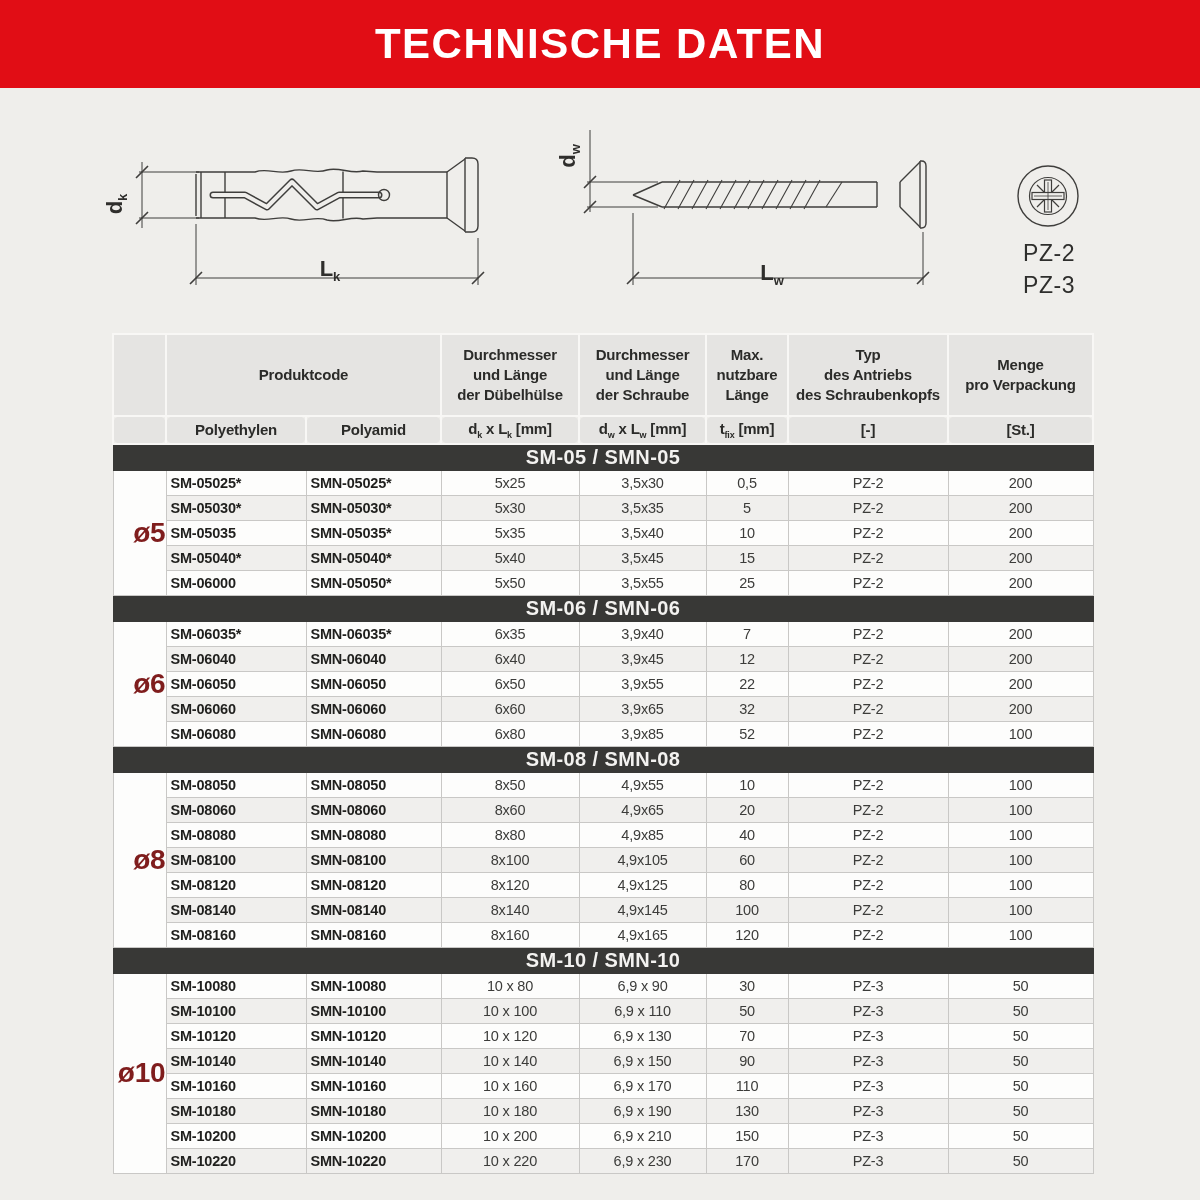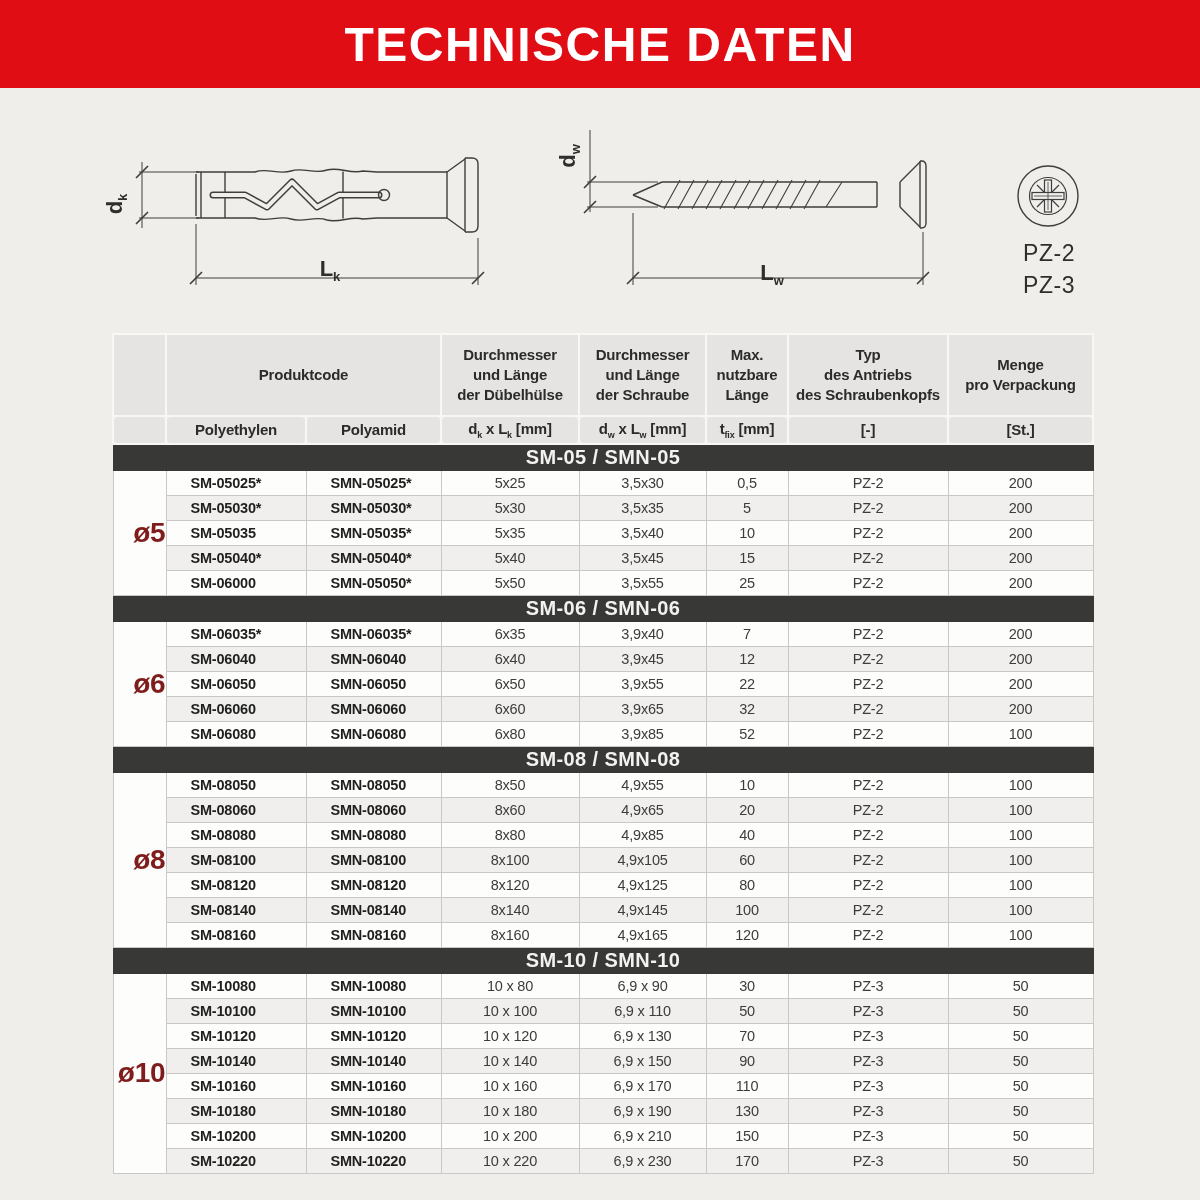--- a/index.html
+++ b/index.html
@@ -8,21 +8,21 @@
     background:#efeeeb;
     font-family:"Liberation Sans", sans-serif;
     color:#2b2b29;
   }
   
   .title-banner {
     position:absolute; left:0; top:0; width:1200px; height:88px;
     background:#e10d15; display:flex; align-items:center; justify-content:center;
   }
   .title-text {
-    color:#ffffff; font-size:48px; font-weight:700; letter-spacing:1.5px;
+    color:#ffffff; font-size:42px; font-weight:700; letter-spacing:1.5px;
   }
   
   .diagram-layer { position:absolute; left:0; top:88px; width:1200px; height:245px; }
   .diagram-layer svg { position:absolute; }
   .dim-label {
     position:absolute; text-align:center;
     font-size:22px; font-weight:700; color:#2f2e2c; line-height:26px;
   }
   .dim-rot { transform:rotate(-90deg); }
   .subsc2 { font-size:13px; font-weight:700; vertical-align:-5px; }
@@ -44,21 +44,21 @@
   .subsc { font-size:9px; vertical-align:-4px; font-weight:700; }
   tbody td {
     height:25px; vertical-align:middle; background:#fdfdfc;
     border:1px solid #c9c8c6; font-size:14.5px; letter-spacing:-0.2px;
   }
   tbody tr.alt td { background:#f0efed; }
   .section-banner-row td {
     height:26px; background:#383836 !important; border:1px solid #383836;
     color:#f3f2f0; font-weight:700; font-size:20px; text-align:center; letter-spacing:0.4px;
   }
-  .code-cell { text-align:left; padding-left:24px; font-weight:700; color:#1f1f1d; }
+  .code-cell { text-align:left; padding-left:4px; font-weight:700; color:#1f1f1d; }
   .num-cell  { text-align:center; font-weight:400; color:#3c3c3a; }
   .dia-cell  {
     background:#fdfdfc !important; text-align:right;
     font-weight:700; font-size:28px; color:#7f1d1d;
   }
 </style>
 </head>
 <body>
 
 <div class="title-banner">

